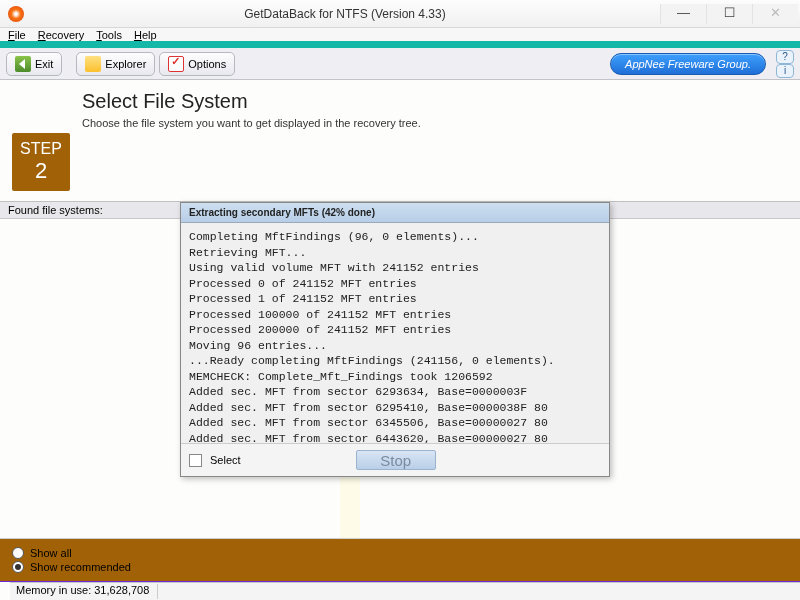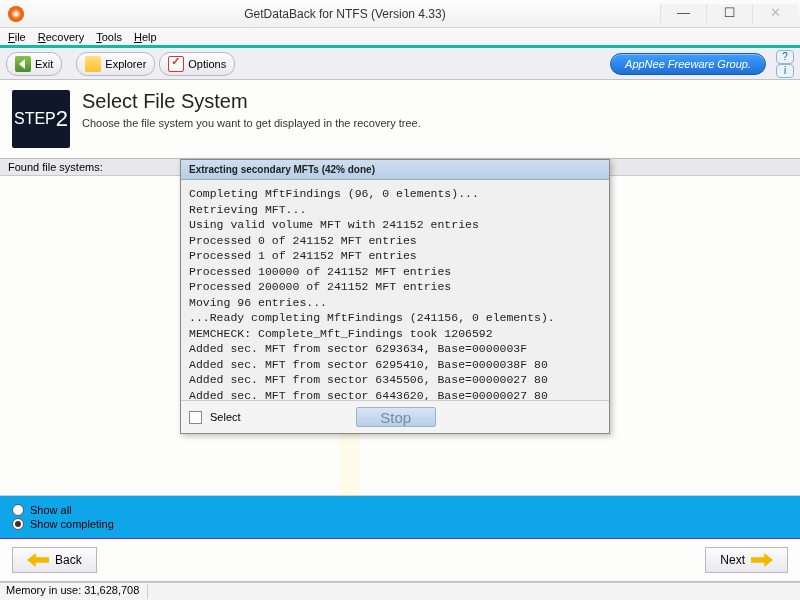--- a/index.html
+++ b/index.html
@@ -47,42 +47,42 @@
   }
   .titlebar .win-btn.disabled { color: #bbb; }
   
   .menubar {
     height: 20px;
     display: flex;
     align-items: center;
     gap: 12px;
     padding: 0 8px;
     background: #f7f7f7;
-    border-bottom: 3px solid #14b8a6;
+    border-bottom: 7px solid #14b8a6;
     font-size: 11px;
   }
   .menubar span { cursor: pointer; }
   .menubar span u { text-decoration: underline; }
   
   .toolbar {
     height: 32px;
     background: #efeff3;
     border-bottom: 1px solid #c2c2c9;
     display: flex;
     align-items: center;
     padding: 0 6px;
     gap: 4px;
   }
   .tool-btn {
     display: flex;
     align-items: center;
     gap: 4px;
     padding: 3px 8px;
     border: 1px solid #b8b8c0;
-    border-radius: 11px;
+    border-radius: 5px;
     background: linear-gradient(#fdfdfe, #e8e8ef);
     cursor: pointer;
     font-size: 11px;
   }
   .tool-icon {
     width: 16px; height: 16px;
     display: inline-block;
   }
   .icon-exit { background: linear-gradient(#8bc34a,#4c8b2b); border-radius:2px; position:relative;}
   .icon-exit::after{content:"";position:absolute;left:4px;top:3px;width:0;height:0;border-top:5px solid transparent;border-bottom:5px solid transparent;border-right:6px solid #fff;}
@@ -112,26 +112,27 @@
   
   .header-strip{
     background:#fdfefb;
     border-bottom:1px solid #c0c0c0;
     padding: 10px 12px;
     display:flex;
     gap:12px;
   }
   .step-box{
     width:58px;height:58px;
-    background:#0f172a;
+    background:#a16207;
     color:#fff;
-    display:flex;flex-direction:row;align-items:center;justify-content:center;
+    display:flex;flex-direction:column;align-items:center;justify-content:center;
     font-size:18px;
     border-radius:2px;
     line-height:1.2;
+    margin-top:43px;
   }
   .step-box .step-word{font-size:16px;}
   .step-box .step-num{font-size:22px;}
   .header-text .h-title{font-size:20px;color:#222;margin-bottom:4px;}
   .header-text .h-sub{font-size:11px;color:#333;}
   
   .found-label{
     background:#e8e8ec;
     border-bottom:1px solid #c8c8cc;
     padding:2px 8px;
@@ -192,21 +193,21 @@
     background:linear-gradient(#d8e5f4,#b9cfe8);
     border:1px solid #9ab4d0;
     color:#7a8aa0;
     font-size:15px;
     cursor:pointer;
     border-radius:2px;
   }
   
   .options-row{
     padding:6px 12px;
-    background:#0ea5e9;
+    background:#a16207;
     border-bottom:1px solid #6d28d9;
   }
   .radio-line{display:flex;align-items:center;gap:6px;font-size:11px;margin:2px 0;}
   .radio{width:12px;height:12px;border:1px solid #555;border-radius:50%;display:inline-block;position:relative;background:#fff;}
   .radio.checked::after{content:"";position:absolute;left:2px;top:2px;width:6px;height:6px;border-radius:50%;background:#333;}
   
   .nav-row{
     display:flex;
     justify-content:space-between;
     padding:8px 12px;
@@ -217,21 +218,21 @@
     display:flex;align-items:center;gap:6px;
     border:1px solid #b8b8c0;border-radius:0;
     background:linear-gradient(#fdfdfe,#e8e8ef);
     padding:5px 14px;font-size:12px;cursor:pointer;
   }
   .arrow{width:22px;height:14px;display:inline-block;}
   .arrow-left{background:#f5b800;clip-path:polygon(0 50%,40% 0,40% 30%,100% 30%,100% 70%,40% 70%,40% 100%);}
   .arrow-right{background:#f5b800;clip-path:polygon(100% 50%,60% 0,60% 30%,0 30%,0 70%,60% 70%,60% 100%);}
   
   .statusbar{
-    position:absolute;left:0;right:0;bottom:0;
+    position:absolute;left:10px;right:0;bottom:0;
     height:18px;
     border-top:1px solid #c8c8c8;
     background:#f4f4f4;
     font-size:11px;
     padding:1px 6px;
     display:flex;
   }
   .statusbar .cell{border-right:1px solid #ccc;padding-right:8px;margin-right:8px;}
 </style>
 </head>
@@ -315,21 +316,21 @@
   </div>
 </div>
 
 <div class="options-row">
   <div class="radio-line">
     <span class="radio"></span>
     <span>Show all</span>
   </div>
   <div class="radio-line">
     <span class="radio checked"></span>
-    <span>Show completing</span>
+    <span>Show recommended</span>
   </div>
 </div>
 
 <div class="nav-row">
   <div class="nav-btn">
     <span class="arrow arrow-left"></span>
     <span>Back</span>
   </div>
   <div class="nav-btn">
     <span>Next</span>

